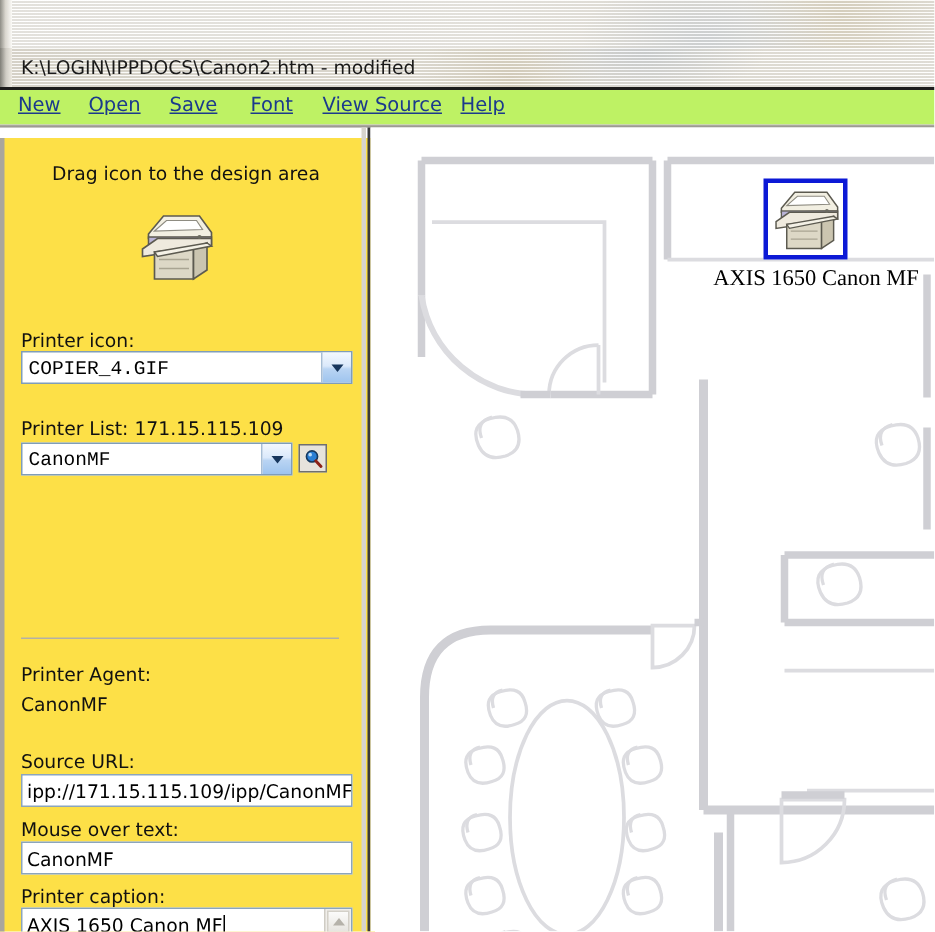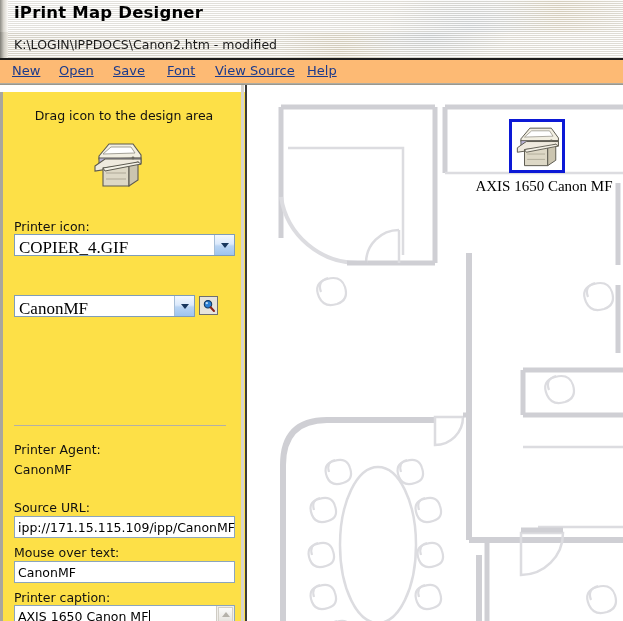--- a/index.html
+++ b/index.html
@@ -48,21 +48,21 @@
     position:absolute;left:14px;top:5px;
     font-size:12.5px;color:#1a1a1a;
     font-family:"DejaVu Sans", sans-serif;
     text-align:center;
   }
   .hdr-bottom-rule{position:absolute;left:0;top:58px;width:623px;height:2px;background:#1c1c1c;}
 
   
   .menubar{
     position:absolute;left:0;top:60px;width:623px;height:23px;
-    background:#fdba74;
+    background:#bef264;
   }
   .menu-link{
     position:absolute;top:3px;
     font-size:13px;color:#1b3a8c;text-decoration:underline;
     font-family:"DejaVu Sans", sans-serif;cursor:pointer;white-space:nowrap;
   }
   .menubar-rule{position:absolute;left:0;top:83px;width:623px;height:2px;
     background:linear-gradient(to bottom,#b9b6ac,#8f8d84);}
 
   
@@ -90,22 +90,22 @@
     position:absolute;font-size:12.5px;color:#111;
     font-family:"DejaVu Sans", sans-serif;white-space:nowrap;
   }
 
   
   .combo{
     position:absolute;height:22px;box-sizing:border-box;
     border:1px solid #7f9db9;background:#fff;
   }
   .combo .combo-text{
-    position:absolute;left:4px;top:3px;font-size:17px;color:#000;
-    font-family:Liberation Serif, serif;white-space:nowrap;
+    position:absolute;left:4px;top:3px;font-size:13px;color:#000;
+    font-family:Liberation Mono, monospace;white-space:nowrap;
   }
   .combo .combo-btn{
     position:absolute;right:0;top:0;width:19px;height:20px;
     background:linear-gradient(to bottom,#f3f8fe 0%,#dbe9fb 45%,#b9d4f3 55%,#9ec4ee 100%);
     border-left:1px solid #a7bed6;
     display:flex;align-items:center;justify-content:center;
   }
   .chev{width:0;height:0;border-left:4px solid transparent;border-right:4px solid transparent;border-top:5px solid #17365d;}
 
   
@@ -168,21 +168,20 @@
 </style>
 </head>
 <body>
 
 <div id="app">
 
   <div class="top-sliver"></div>
 
   <div class="header">
     <div class="header-left-edge"></div>
-    <div class="app-title">iPrint Map Designer</div>
   </div>
 
   <div class="pathband">
     <div class="pathband-left"></div>
     <div class="path-text">K:\LOGIN\IPPDOCS\Canon2.htm - modified</div>
   </div>
   <div class="hdr-bottom-rule"></div>
 
   <div class="menubar">
     <a class="menu-link" style="left:12px">New</a>
@@ -214,20 +213,21 @@
     </div>
 
     <div class="field-label" style="left:11px;top:127px">Printer icon:</div>
     <div class="combo" style="left:11px;top:142px;width:221px">
       <div class="combo-text">COPIER_4.GIF</div>
       <div class="combo-btn">
           <span class="chev"></span>
         </div>
     </div>
 
+    <div class="field-label" style="left:11px;top:186px">Printer List: 171.15.115.109</div>
     <div class="combo" style="left:11px;top:203px;width:181px">
       <div class="combo-text">CanonMF</div>
       <div class="combo-btn">
           <span class="chev"></span>
         </div>
     </div>
     <div class="searchbtn" style="left:196px;top:204px">
       <svg width="14" height="14" viewBox="0 0 14 14">
         <circle cx="6" cy="5.3" r="3.7" fill="#2a7fd4" stroke="#15395f" stroke-width="1.1"></circle>
         <circle cx="4.8" cy="4.1" r="1.2" fill="#bcdcf6"></circle>

